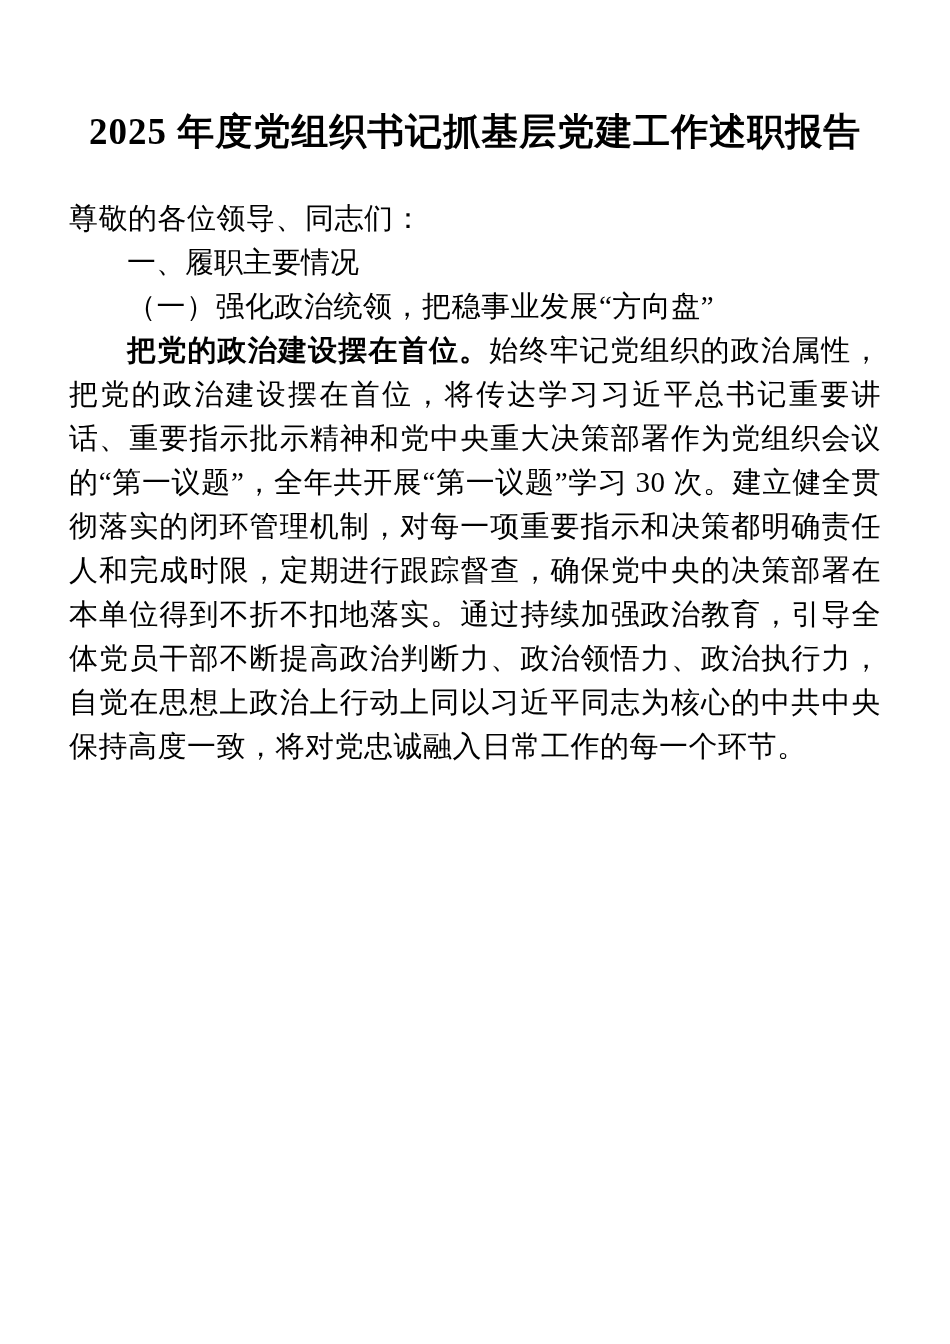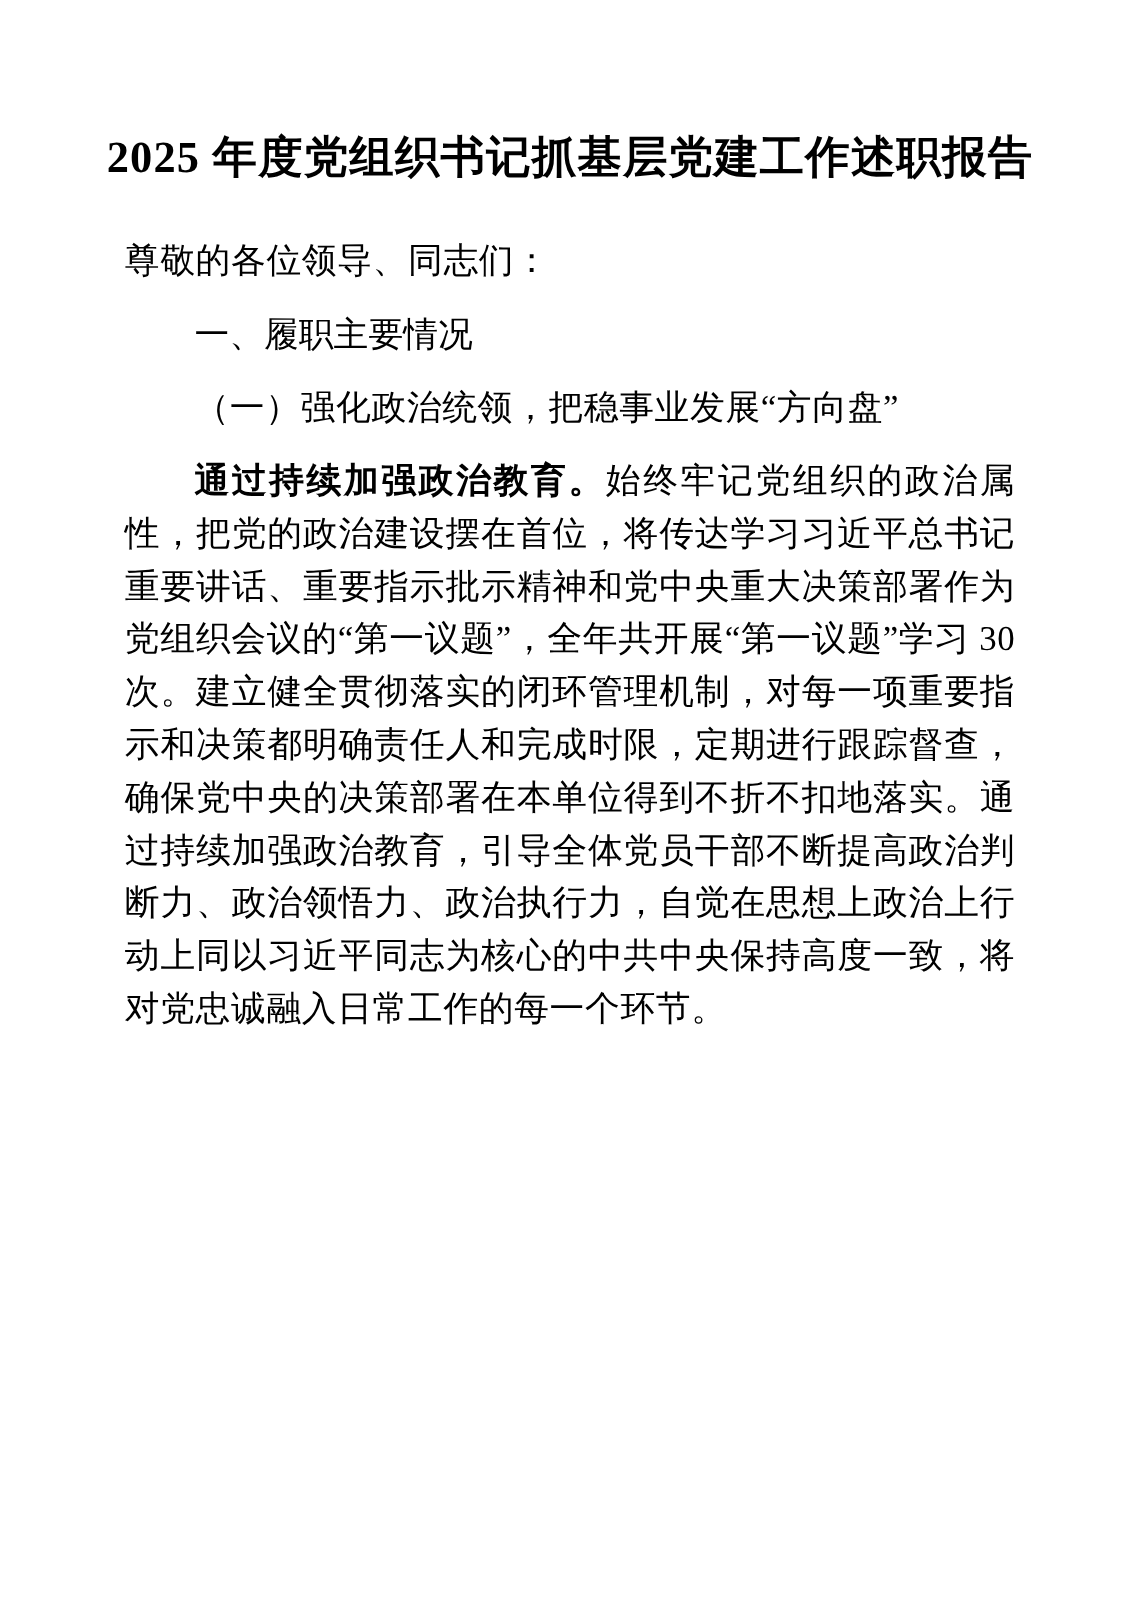--- a/index.html
+++ b/index.html
@@ -8,34 +8,34 @@
     background: #ffffff;
   }
   .page {
     position: relative;
     width: 950px;
     height: 1344px;
     background: #ffffff;
     color: #000000;
     overflow: hidden;
     box-sizing: border-box;
-    padding: 0 87px;
+    padding: 0 69px;
     font-family: "Liberation Serif", "DejaVu Serif", serif;
   }
   .doc-title {
     margin: 102px 0 0 0;
     font-size: 37px;
     line-height: 60px;
     font-weight: bold;
     text-align: center;
     letter-spacing: 1px;
     font-family: "Liberation Serif", "DejaVu Serif", serif;
   }
   .body-text {
-    margin: 17px;
+    margin: 0;
     font-size: 29px;
     line-height: 44px;
     letter-spacing: 0.5px;
     text-align: justify;
     text-justify: inter-character;
     font-weight: normal;
   }
   .salutation {
     margin-top: 34px;
   }
@@ -61,15 +61,15 @@
 
   <h1 class="doc-title">2025 年度党组织书记抓基层党建工作述职报告</h1>
 
   <p class="body-text salutation">尊敬的各位领导、同志们：</p>
 
 
   <h2 class="body-text indent heading-hei">一、履职主要情况</h2>
 
   <h3 class="body-text indent heading-kai">（一）强化政治统领，把稳事业发展“方向盘”</h3>
 
-  <p class="body-text indent"><span class="lead-bold">通过持续加强政治教育。</span><span>始终牢记党组织的政治属性，把党的政治建设摆在首位，将传达学习习近平总书记重要讲话、重要指示批示精神和党中央重大决策部署作为党组织会议的“第一议题”，全年共开展“第一议题”学习 30 次。建立健全贯彻落实的闭环管理机制，对每一项重要指示和决策都明确责任人和完成时限，定期进行跟踪督查，确保党中央的决策部署在本单位得到不折不扣地落实。通过持续加强政治教育，引导全体党员干部不断提高政治判断力、政治领悟力、政治执行力，自觉在思想上政治上行动上同以习近平同志为核心的中共中央保持高度一致，将对党忠诚融入日常工作的每一个环节。</span></p>
+  <p class="body-text indent"><span class="lead-bold">把党的政治建设摆在首位。</span><span>始终牢记党组织的政治属性，把党的政治建设摆在首位，将传达学习习近平总书记重要讲话、重要指示批示精神和党中央重大决策部署作为党组织会议的“第一议题”，全年共开展“第一议题”学习 30 次。建立健全贯彻落实的闭环管理机制，对每一项重要指示和决策都明确责任人和完成时限，定期进行跟踪督查，确保党中央的决策部署在本单位得到不折不扣地落实。通过持续加强政治教育，引导全体党员干部不断提高政治判断力、政治领悟力、政治执行力，自觉在思想上政治上行动上同以习近平同志为核心的中共中央保持高度一致，将对党忠诚融入日常工作的每一个环节。</span></p>
 
 </div>
 
 </body></html>

